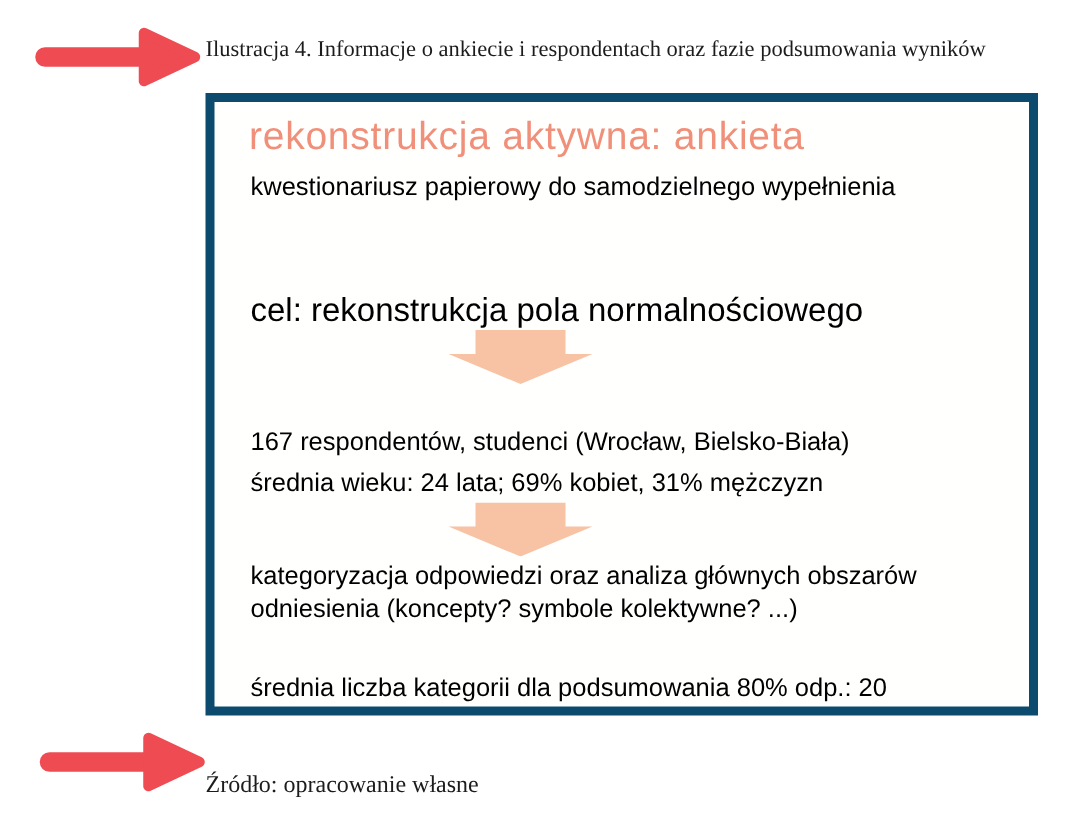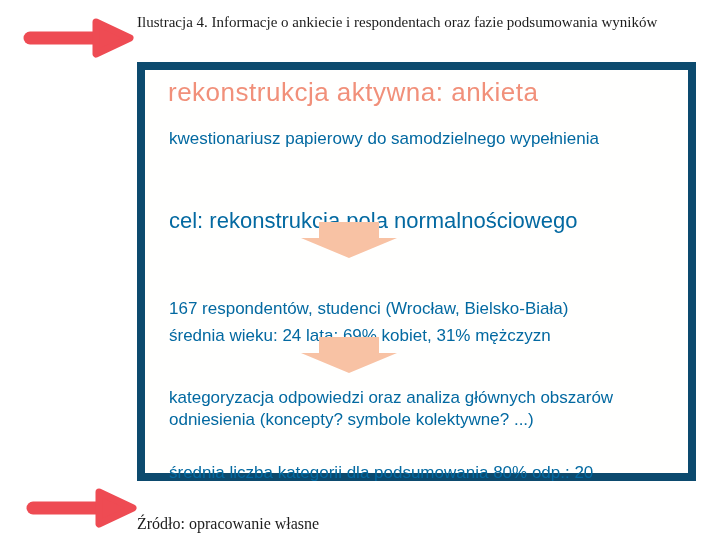--- a/index.html
+++ b/index.html
@@ -10,49 +10,48 @@
     overflow:hidden;
     font-family:"Liberation Sans", sans-serif;
   }
   
   .caption{
     position:absolute;
     color:#1c1c1c;
     font-family:"Liberation Serif", serif;
     white-space:nowrap;
   }
-  .caption.top{left:137px;top:14px;font-size:15px;}
+  .caption.top{left:137px;top:25px;font-size:15px;}
   .caption.bottom{left:137px;top:515px;font-size:16px;}
 
   
   .red-arrow{position:absolute;}
   .red-arrow.top{left:22px;top:16px;}
   .red-arrow.bottom{left:25px;top:485px;}
 
   
   .slide-box{
     position:absolute;
     left:137px;top:62px;
     width:543px;height:403px;
     background:#fffffe;
-    border:8px solid #0c4a6e;
+    border:6px solid #0c4a6e;
   }
   .slide-box *{margin:0;}
   .slide-title{
     position:absolute;left:23px;top:7px;
     font-size:26px;font-weight:400;
     letter-spacing:.5px;
     color:#f1907a;
     white-space:nowrap;
   }
   .txt{
     position:absolute;
-    color:#0369a1;
+    color:#000000;
     line-height:1.25;
-    margin-top:12px;
   }
   .subtitle{left:24px;top:46px;font-size:17px;white-space:nowrap;}
   .topic{left:24px;top:77px;width:492px;font-size:20px;line-height:1.25;}
   .topic .term{font-style:italic;}
   .topic .detail{font-size:15px;}
   .goal{left:24px;top:125px;font-size:22px;white-space:nowrap;}
   .s2-1{left:24px;top:188px;font-size:17px;white-space:nowrap;}
   .s2-2{left:24px;top:216px;font-size:17px;white-space:nowrap;}
   .s2-3{left:24px;top:243px;font-size:17px;white-space:nowrap;}
   .s3-1{left:24px;top:305px;width:492px;font-size:17px;line-height:1.3;}

